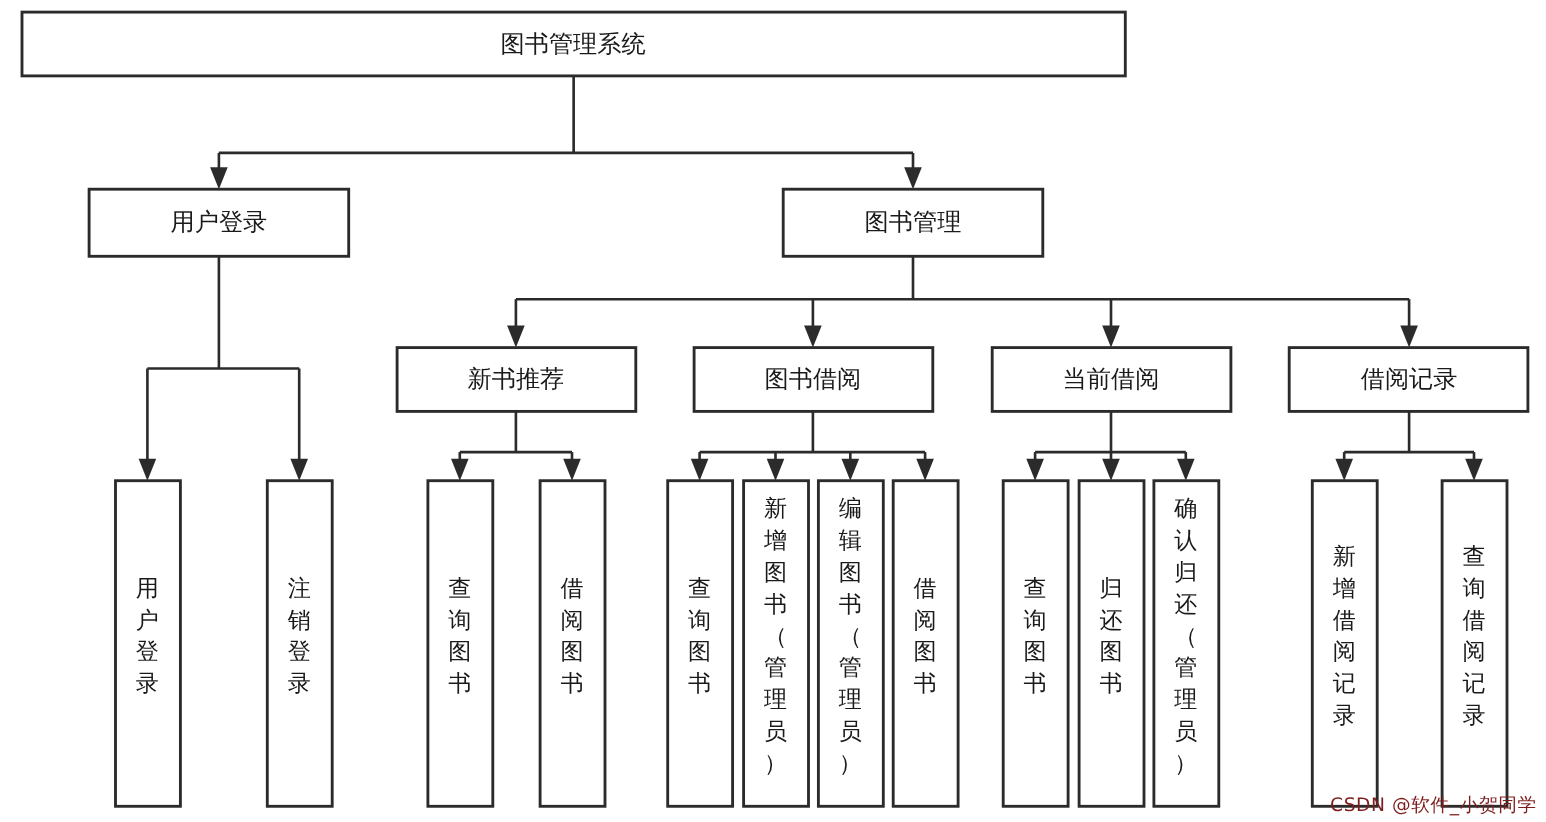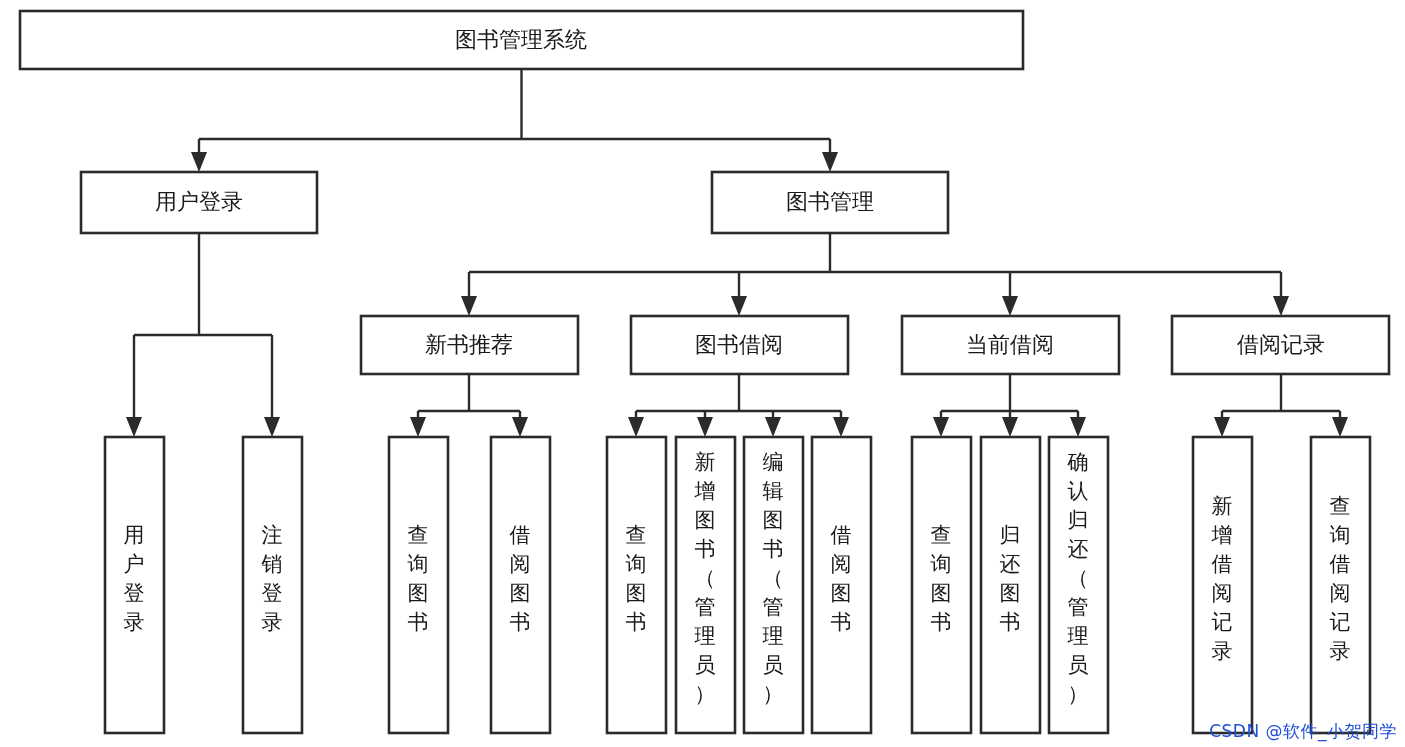--- a/index.html
+++ b/index.html
@@ -18,21 +18,21 @@
     text-anchor:middle;dominant-baseline:middle;
   }
   .leaf-label{
     font-family:"DejaVu Sans","Liberation Sans",sans-serif;
     fill:#1a1a1a;font-size:21px;
     text-anchor:middle;
   }
   .watermark{
     position:absolute;right:8px;bottom:4px;
     font-family:"DejaVu Sans","Liberation Sans",sans-serif;
-    font-size:17px;color:#1d4ed8;white-space:nowrap;
+    font-size:17px;color:#7f1d1d;white-space:nowrap;
     letter-spacing:0.5px;pointer-events:none;
   }
 </style>
 </head>
 <body>
 
 <svg id="diagram" viewBox="0 0 1405 747" xmlns="http://www.w3.org/2000/svg">
 
   <g>
 

